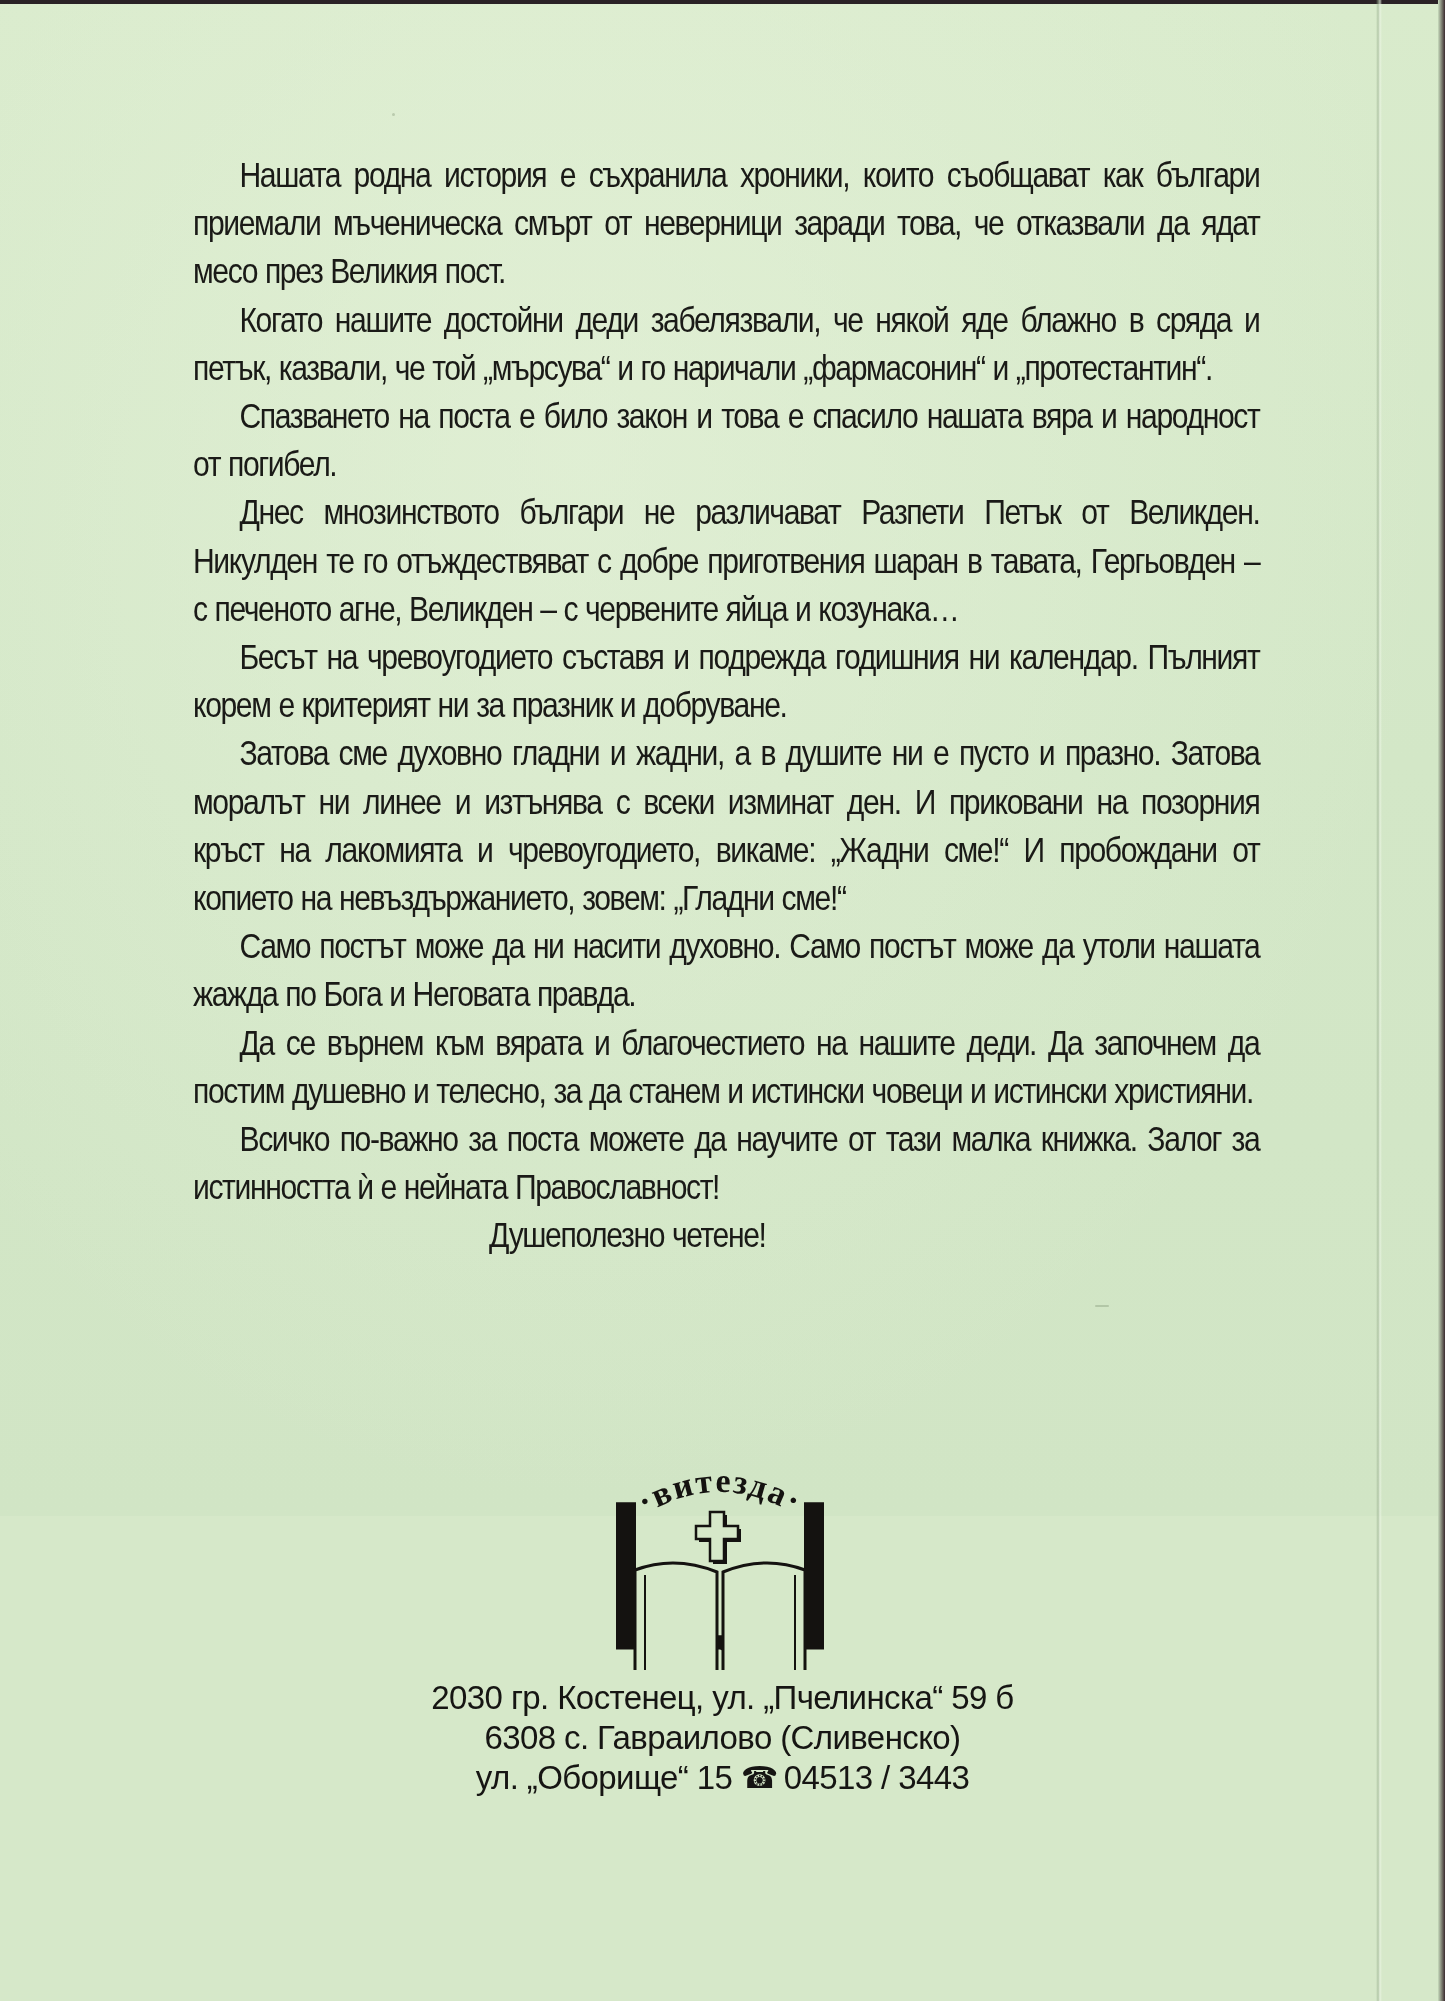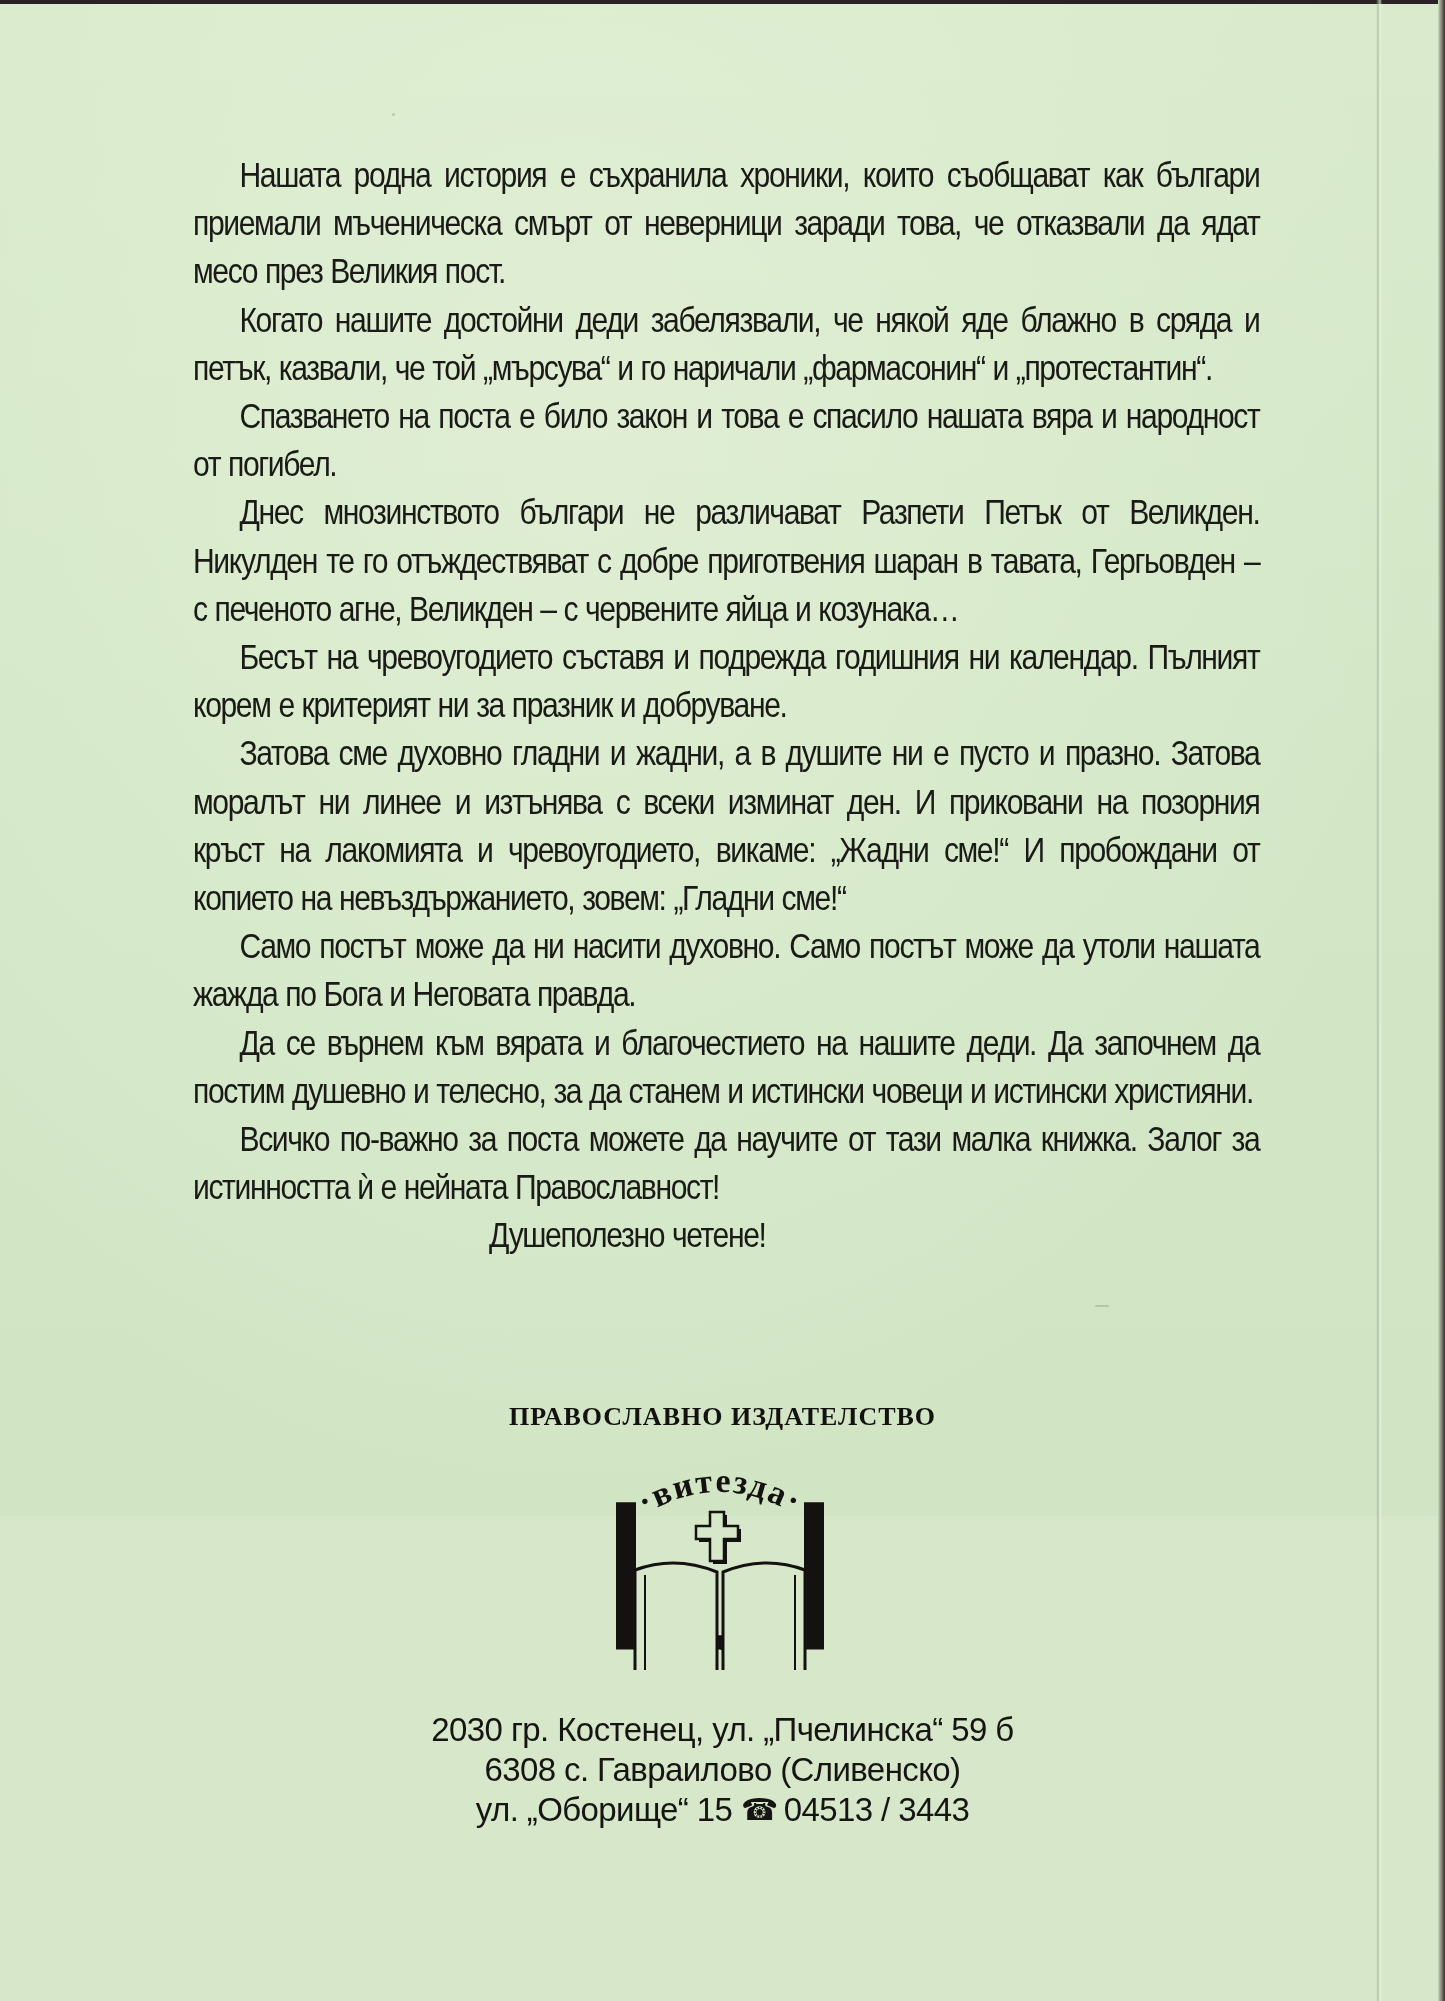--- a/index.html
+++ b/index.html
@@ -41,21 +41,20 @@
     font-family: "Liberation Serif", "DejaVu Serif", serif; font-weight: bold;
     font-size: 26px; letter-spacing: 1px; color: #141210;
   }
   .logo {
     position: absolute; left: 615px; top: 1470px; width: 210px; height: 200px;
   }
   .address {
     position: absolute; left: 0; width: 1445px; top: 1678px; text-align: center;
     font-size: 33px; line-height: 40px; color: #161513;
     letter-spacing: -0.6px;
-    margin-top: 32px;
   }
   .address .line { display: block; }
   .phone-icon { display: inline-block; font-size: 30px; vertical-align: 1px; margin-right: 6px; }
   .speck { position: absolute; width: 3px; height: 3px; border-radius: 50%; background: rgba(120,140,110,0.35); }
 </style>
 </head>
 <body>
 
 <div class="page">
   <div class="top-edge"></div>
@@ -71,21 +70,20 @@
     <p class="para">Спазването на поста е било закон и това е спасило нашата вяра и народност от погибел.</p>
     <p class="para">Днес мнозинството българи не различават Разпети Петък от Великден. Никулден те го отъждествяват с добре приготвения шаран в тавата, Гергьовден – с печеното агне, Великден – с червените яйца и козунака…</p>
     <p class="para">Бесът на чревоугодието съставя и подрежда годишния ни календар. Пълният корем е критерият ни за празник и добруване.</p>
     <p class="para">Затова сме духовно гладни и жадни, а в душите ни е пусто и празно. Затова моралът ни линее и изтънява с всеки изминат ден. И приковани на позорния кръст на лакомията и чревоугодието, викаме: „Жадни сме!“ И пробождани от копието на невъздържанието, зовем: „Гладни сме!“</p>
     <p class="para">Само постът може да ни насити духовно. Само постът може да утоли нашата жажда по Бога и Неговата правда.</p>
     <p class="para">Да се върнем към вярата и благочестието на нашите деди. Да започнем да постим душевно и телесно, за да станем и истински човеци и истински християни.</p>
     <p class="para">Всичко по-важно за поста можете да научите от тази малка книжка. Залог за истинността ѝ е нейната Православност!</p>
     <p class="para center">Душеполезно четене!</p>
   </div>
 
-  <div class="publisher">ПРАВОСЛАВНО ИЗДАТЕЛСТВО</div>
 
   <div class="logo">
     <svg width="210" height="200" viewBox="0 0 210 200">
       <defs>
         <path id="arc" d="M 18 52 Q 105 -8 192 52" fill="none"></path>
       </defs>
       <text font-family="Liberation Serif, DejaVu Serif, serif" font-weight="bold" font-size="34" fill="#141210" letter-spacing="2">
         <textPath href="#arc" startOffset="50%" text-anchor="middle">·витезда·</textPath>
       </text>
     </svg>

